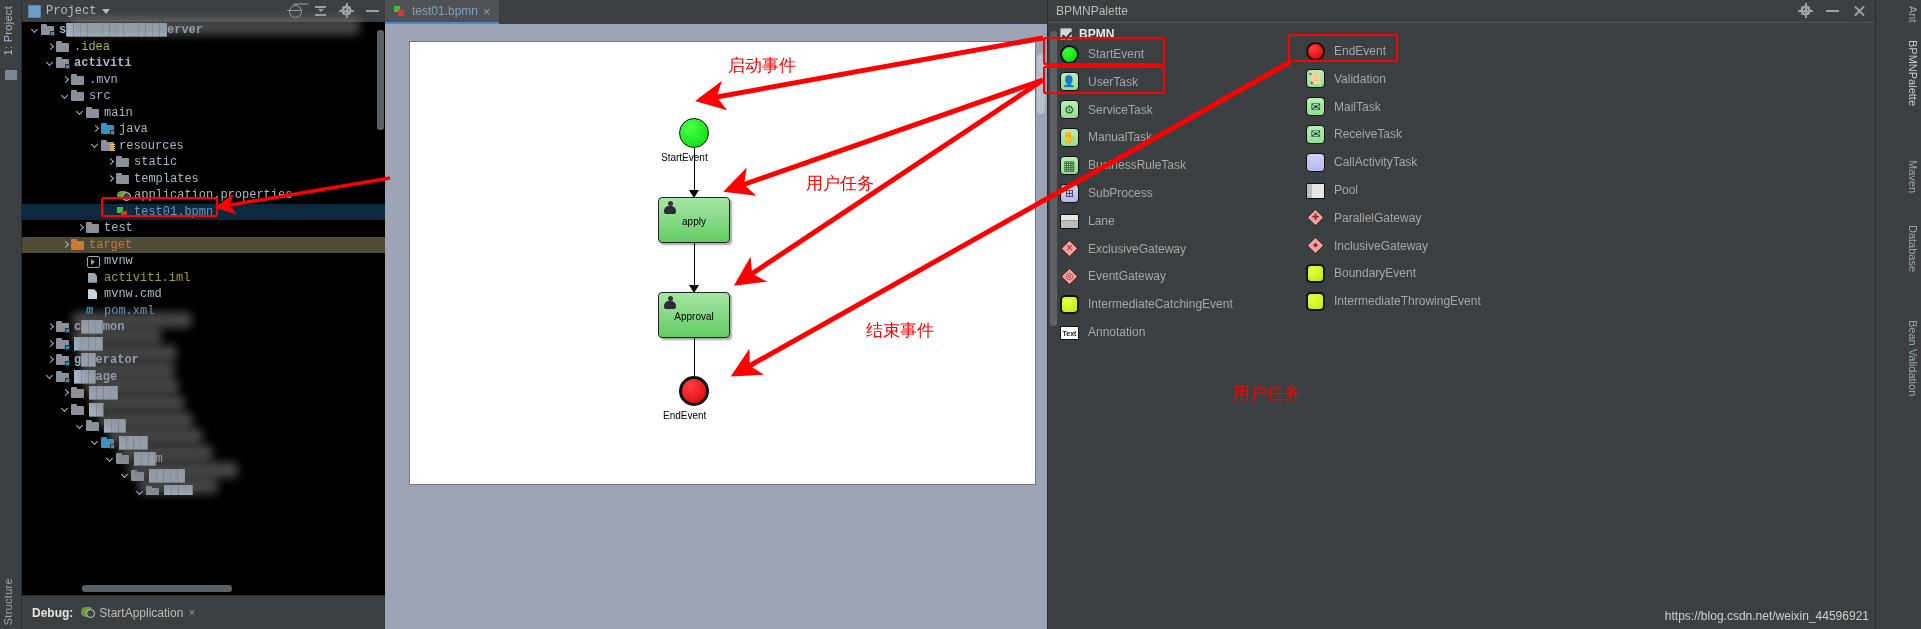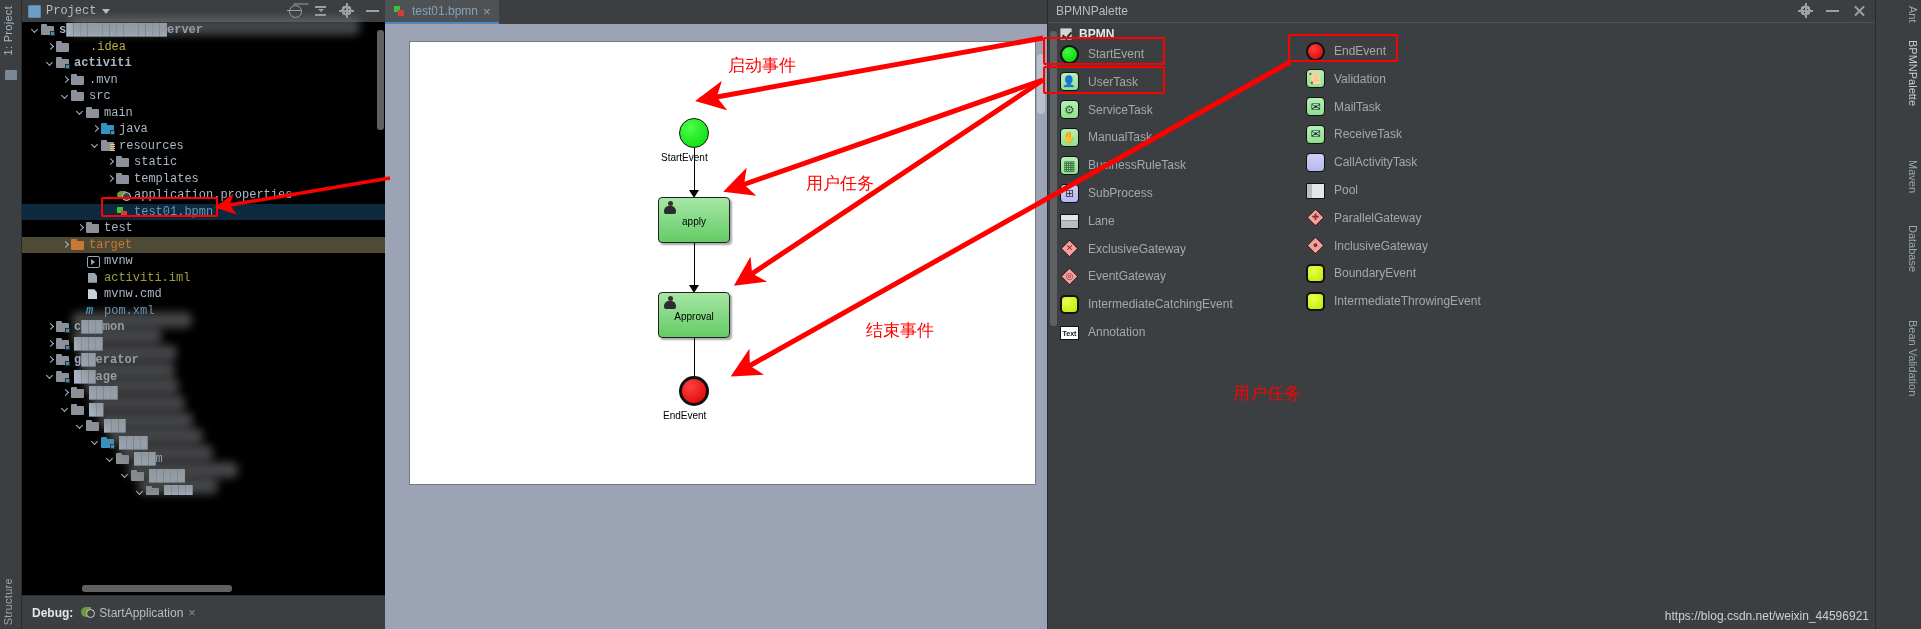--- a/index.html
+++ b/index.html
@@ -156,21 +156,21 @@
     content:""; position:absolute; left:5px; top:4px;
     border-left:4px solid #9aa7b0; border-top:3px solid transparent; border-bottom:3px solid transparent;
   }
   .ficon.txtfile::before {
     content:""; position:absolute; left:2px; top:1px; width:9px; height:10px;
     background:#c9d0d6; clip-path: polygon(0 0,70% 0,100% 30%,100% 100%,0 100%);
   }
   .ficon.maven { color:#3592c4; font-style: italic; font-weight: bold; font-size: 12px; line-height: 12px; }
   .tlabel { font-size: 12px; }
   .c-gray { color: #a9b7c6; }
-  .c-yellow { color: #b5b53f; margin-left: 16px; }
+  .c-yellow { color: #b5b53f; }
   .c-orange { color: #cc7832; }
   .c-blue { color: #6897bb; }
   .c-olive { color: #9e9e3f; }
   .c-bold { font-weight: bold; }
   .blur-mask {
     position: absolute; background: rgba(125,128,132,.55);
     filter: blur(4px); border-radius: 6px; pointer-events: none;
   }
 
   

